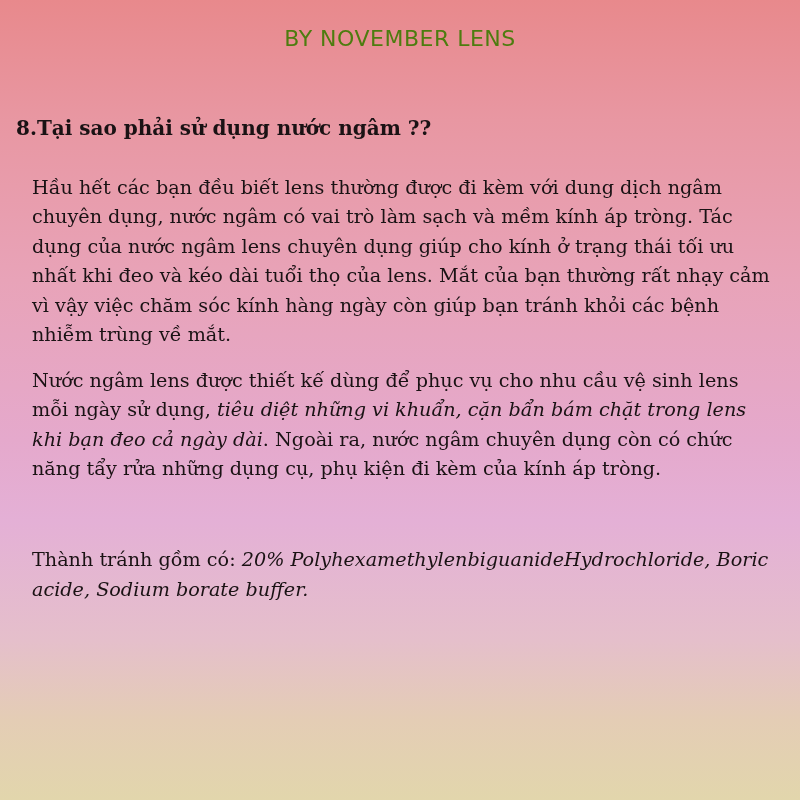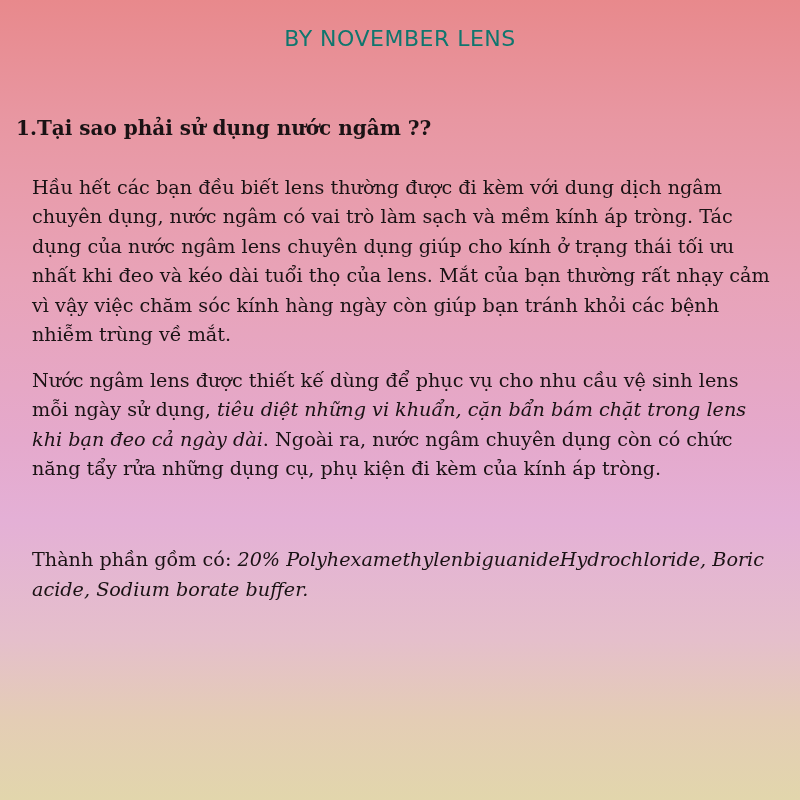--- a/index.html
+++ b/index.html
@@ -24,21 +24,21 @@
     }
     .brand {
       position: absolute;
       top: 26px;
       left: 0;
       width: 800px;
       text-align: center;
       font-family: "DejaVu Sans", sans-serif;
       font-size: 22px;
       letter-spacing: 0.5px;
-      color: #0f766e;
+      color: #4d7c0f;
     }
     .content {
       position: absolute;
       left: 16px;
       top: 114px;
       width: 780px;
       font-family: "DejaVu Serif", serif;
       font-size: 19.2px;
       line-height: 29.5px;
     }
@@ -59,24 +59,24 @@
     em {
       font-style: italic;
     }
   </style>
 </head>
 <body>
 
 <div class="brand">BY NOVEMBER LENS</div>
 
 <div class="content">
-  <h1 class="heading h1">1.Tại sao phải sử dụng nước ngâm ??</h1>
+  <h1 class="heading h1">8.Tại sao phải sử dụng nước ngâm ??</h1>
 
   <p class="para">Hầu hết các bạn đều biết lens thường được đi kèm với dung dịch ngâm chuyên dụng, nước ngâm có vai trò làm sạch và mềm kính áp tròng. Tác dụng của nước ngâm lens chuyên dụng giúp cho kính ở trạng thái tối ưu nhất khi đeo và kéo dài tuổi thọ của lens. Mắt của bạn thường rất nhạy cảm vì vậy việc chăm sóc kính hàng ngày còn giúp bạn tránh khỏi các bệnh nhiễm trùng về mắt.</p>
 
   <p class="para"><span>Nước ngâm lens được thiết kế dùng để phục vụ cho nhu cầu vệ sinh lens mỗi ngày sử dụng, </span><em>tiêu diệt những vi khuẩn, cặn bẩn bám chặt trong lens khi bạn đeo cả ngày dài</em><span>. Ngoài ra, nước ngâm chuyên dụng còn có chức năng tẩy rửa những dụng cụ, phụ kiện đi kèm của kính áp tròng.</span></p>
 
   <div class="spacer"></div>
 
 
-  <p class="para"><span>Thành phần gồm có: </span><em>20% PolyhexamethylenbiguanideHydrochloride, Boric acide, Sodium borate buffer.</em></p>
+  <p class="para"><span>Thành tránh gồm có: </span><em>20% PolyhexamethylenbiguanideHydrochloride, Boric acide, Sodium borate buffer.</em></p>
 
 </div>
 
 </body></html>

